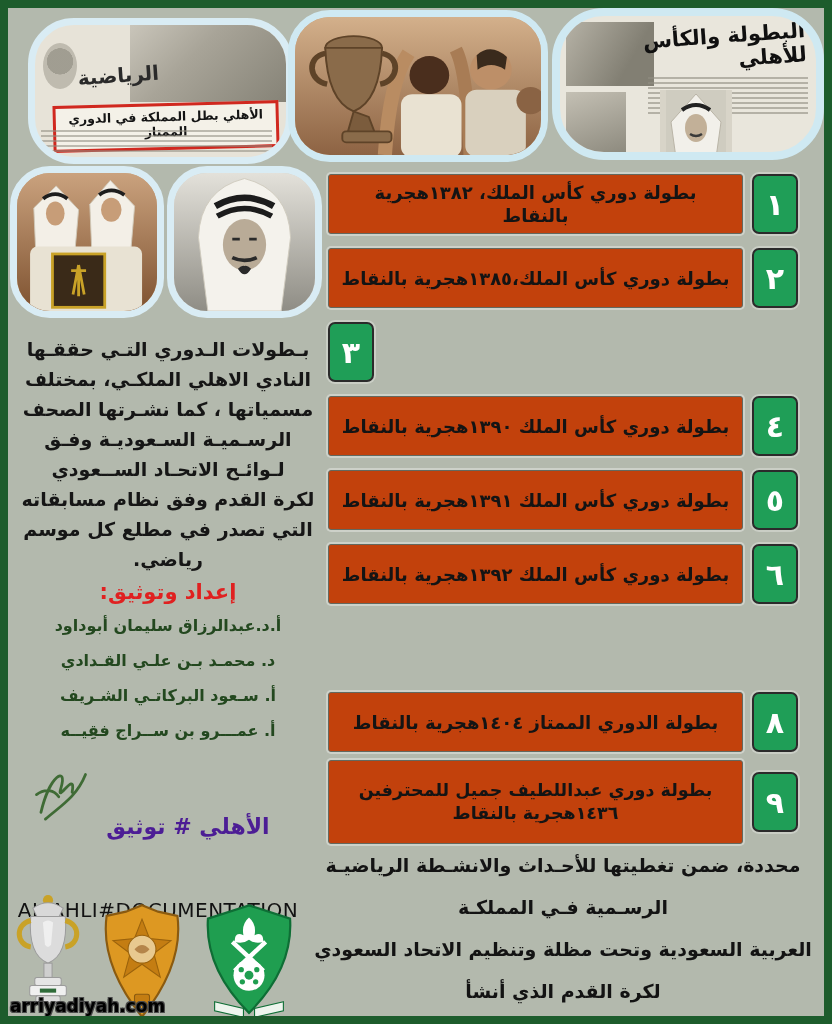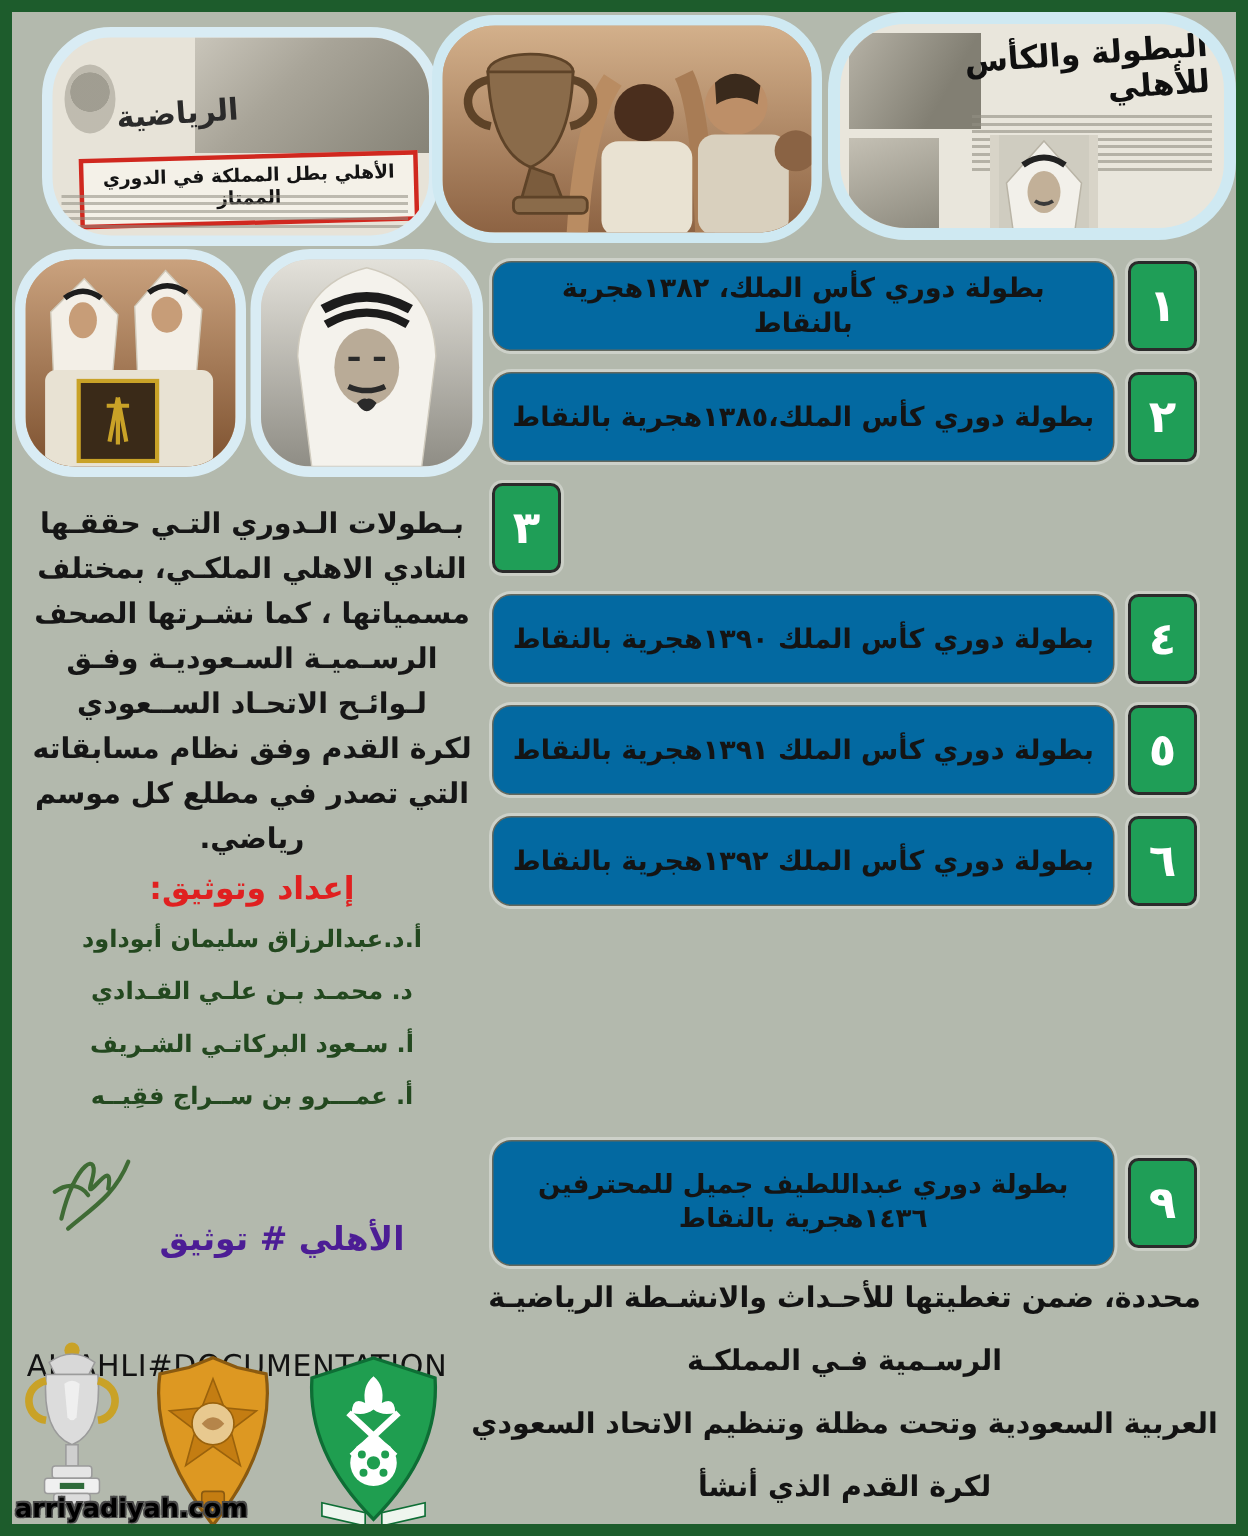--- a/index.html
+++ b/index.html
@@ -35,21 +35,21 @@
     background:linear-gradient(120deg,#b6b2a6,#827f73 70%);}
   .np-b-photo2{position:absolute; left:6px; top:76px; width:60px; height:64px;
     background:linear-gradient(160deg,#c4c0b4,#8b887c);}
   .np-b-cols{position:absolute; right:8px; top:58px; width:160px; height:40px; opacity:.6;
     background:repeating-linear-gradient(to bottom, transparent 0 3px, #918e82 3px 5px);}
   .np-b-portrait{position:absolute; left:100px; top:74px; width:72px; height:70px; background:#d8d4c8;}
 
   
   .c-row{position:absolute; left:320px; width:470px; height:60px; display:flex; gap:9px;}
   .c-row .txt{
-    flex:1; background:#0369a1; border:1px solid #63685e; border-radius:13px;
+    flex:1; background:#c2410c; border:1px solid #63685e; border-radius:3px;
     box-shadow:0 0 0 2px rgba(255,255,255,.35);
     display:flex; align-items:center; justify-content:center;
     font-weight:bold; font-size:18px; line-height:23px; color:#141414; direction:rtl; text-align:center;
     padding:16px 10px;
   }
   .c-row .badge{
     width:46px; background:#1f9e57; border:2px solid #2b2b2b; border-radius:7px; box-sizing:border-box;
     display:flex; align-items:center; justify-content:center;
     color:#fff; font-weight:bold; font-size:30px;
     box-shadow:0 0 0 2px rgba(255,255,255,.3); align-self:center; height:60px;
@@ -195,20 +195,24 @@
     <div class="badge">٤</div>
   </div>
   <div class="c-row" style="top:462px">
     <div class="txt">بطولة دوري كأس الملك ١٣٩١هجرية بالنقاط</div>
     <div class="badge">٥</div>
   </div>
   <div class="c-row" style="top:536px">
     <div class="txt">بطولة دوري كأس الملك ١٣٩٢هجرية بالنقاط</div>
     <div class="badge">٦</div>
   </div>
+  <div class="c-row" style="top:684px">
+    <div class="txt">بطولة الدوري الممتاز ١٤٠٤هجرية بالنقاط</div>
+    <div class="badge">٨</div>
+  </div>
   <div class="c-row tall" style="top:752px">
     <div class="txt">بطولة دوري عبداللطيف جميل للمحترفين ١٤٣٦هجرية بالنقاط</div>
     <div class="badge">٩</div>
   </div>
 
   <div class="intro">
     <div>بـطولات الـدوري التـي حققـها</div>
     <div>النادي الاهلي الملكـي، بمختلف</div>
     <div>مسمياتها ، كما نشـرتها الصحف</div>
     <div>الرسـميـة السـعوديـة وفـق</div>

